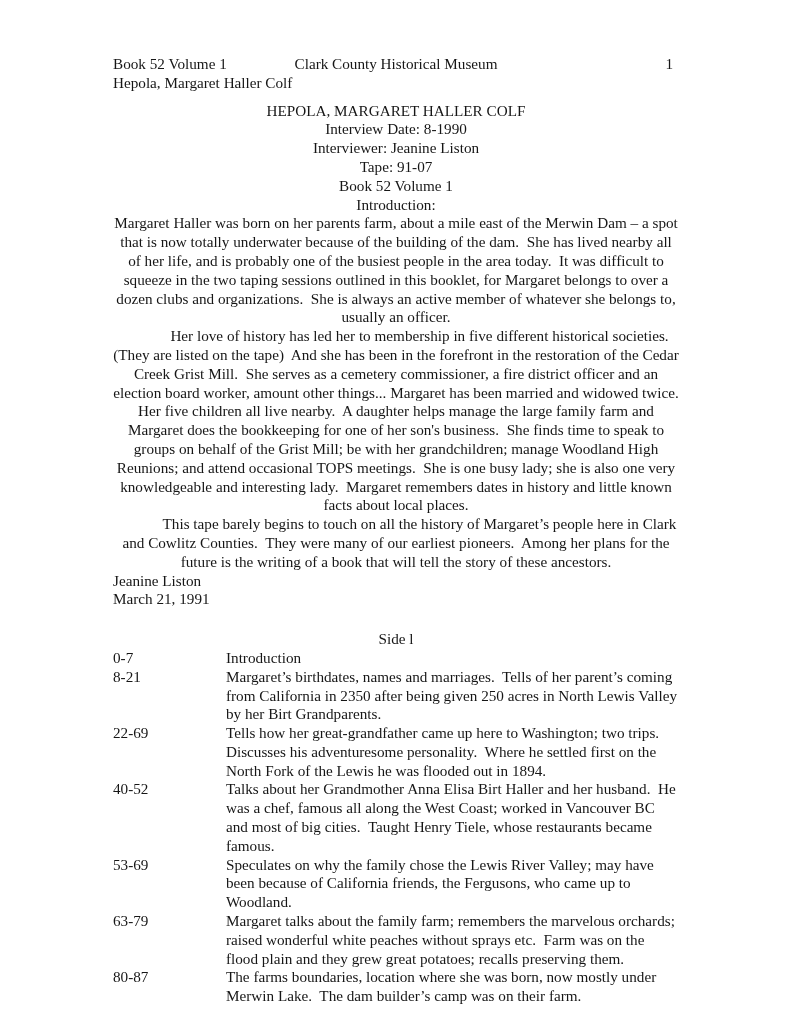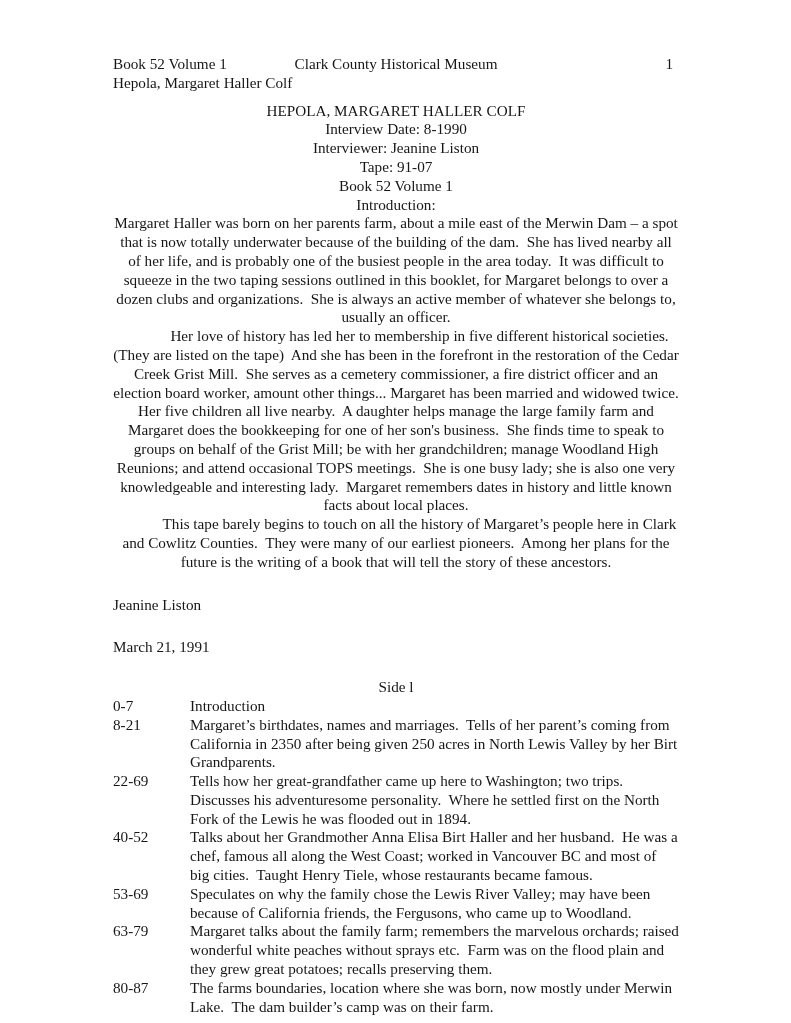--- a/index.html
+++ b/index.html
@@ -53,29 +53,29 @@
   p.body-par {
     margin: 0;
     white-space: pre-wrap;
     text-align: center;
   }
   p.indent {
     text-indent: 47px;
   }
   .sig-line {
     white-space: pre-wrap;
-    margin-top: 24px;
   }
   .side-heading {
     text-align: center;
     margin-top: 21px;
   }
   .entry {
     display: flex;
     align-items: flex-start;
+    gap: 36px;
   }
   .entry .counter {
     flex: none;
     width: 77px;
     white-space: pre-wrap;
   }
   .entry .desc {
     flex: 1;
     white-space: pre-wrap;
   }

